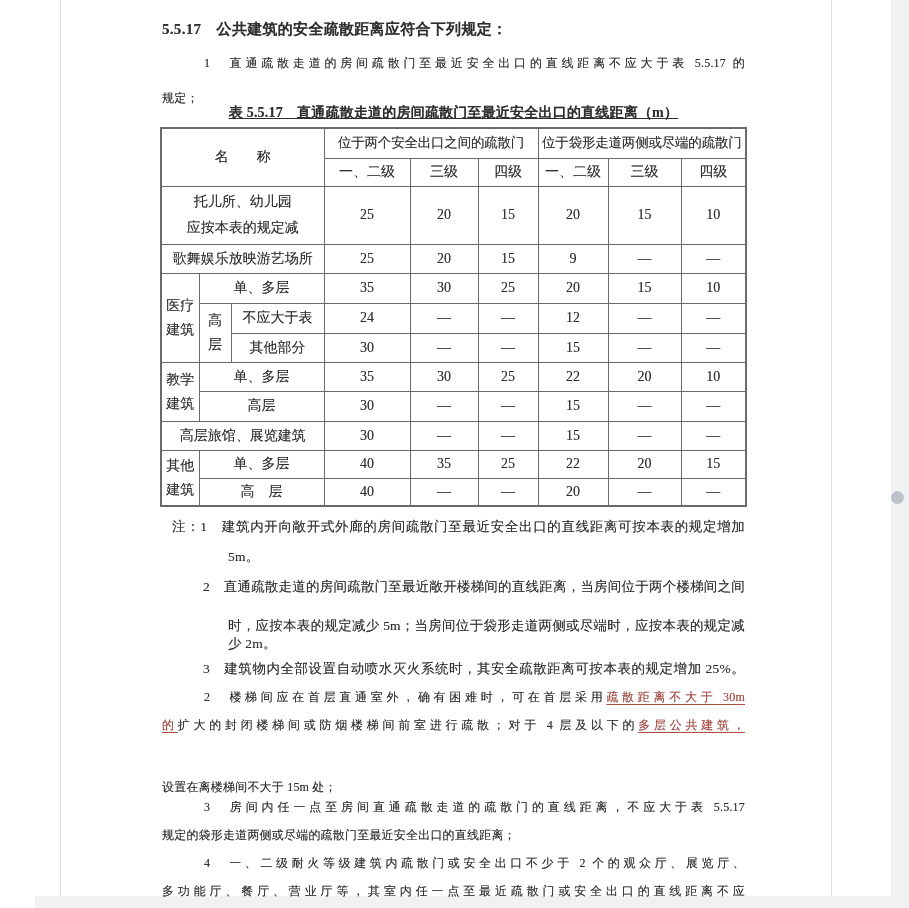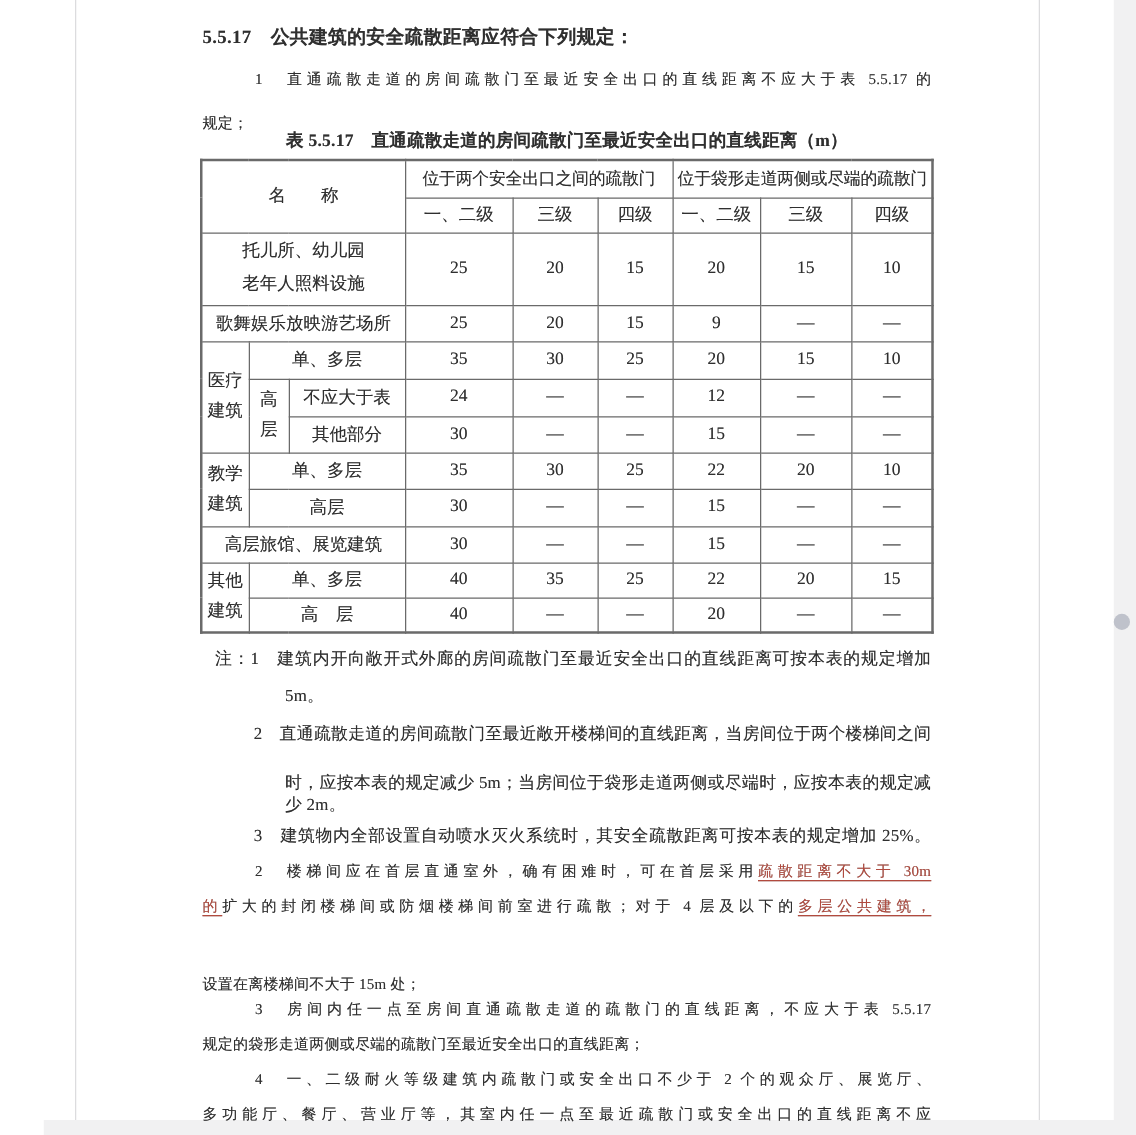--- a/index.html
+++ b/index.html
@@ -24,21 +24,21 @@
   .scroll-dot {
     position: absolute; left: 891px; top: 491px;
     width: 13px; height: 13px; border-radius: 50%;
     background: #bfc2cb;
   }
   .content { position: absolute; left: 162px; top: 0; width: 583px; height: 896px; }
   .bl { position: absolute; left: 0; width: 583px; font-size: 12px; line-height: 22px; letter-spacing: 0.2px; }
   .j  { text-align: justify; text-align-last: justify; }
   .ind { padding-left: 42px; }
   .h  { position: absolute; left: 0; top: 20px; width: 583px; font-size: 15px; font-weight: 600; letter-spacing: 0.3px; }
-  .caption { position: absolute; left: 0; top: 104px; width: 583px; text-align: center; font-size: 14px; font-weight: 700; letter-spacing: 0.2px; }
+  .caption { position: absolute; left: 0; top: 104px; width: 583px; text-align: center; font-size: 14px; font-weight: 700; letter-spacing: 0.2px; text-decoration: underline; }
   .nt { position: absolute; left: 0; width: 583px; font-size: 13.5px; line-height: 20px; letter-spacing: 0.2px; }
   .np-label { padding-left: 10px; }
   .np-num   { padding-left: 41px; }
   .np-cont  { padding-left: 66px; }
   .red { color: #b24a3e; text-decoration: underline; text-decoration-color: #b24a3e; text-underline-offset: 3px; }
 
   table.dist {
     position: absolute; left: -2px; top: 127px;
     width: 587px; border-collapse: collapse; table-layout: fixed;
     font-size: 14px; border: 2px solid #6a6a6a;
@@ -91,21 +91,21 @@
         <tr style="height:28px">
           <td>一、二级</td>
           <td>三级</td>
           <td>四级</td>
           <td>一、二级</td>
           <td>三级</td>
           <td>四级</td>
         </tr>
         <tr style="height:58px">
           <td colspan="3" class="twolines">托儿所、幼儿园
-老年人照料设施</td>
+应按本表的规定减</td>
           <td class="num">25</td>
           <td class="num">20</td>
           <td class="num">15</td>
           <td class="num">20</td>
           <td class="num">15</td>
           <td class="num">10</td>
         </tr>
         <tr style="height:29px">
           <td colspan="3">歌舞娱乐放映游艺场所</td>
           <td class="num">25</td>

